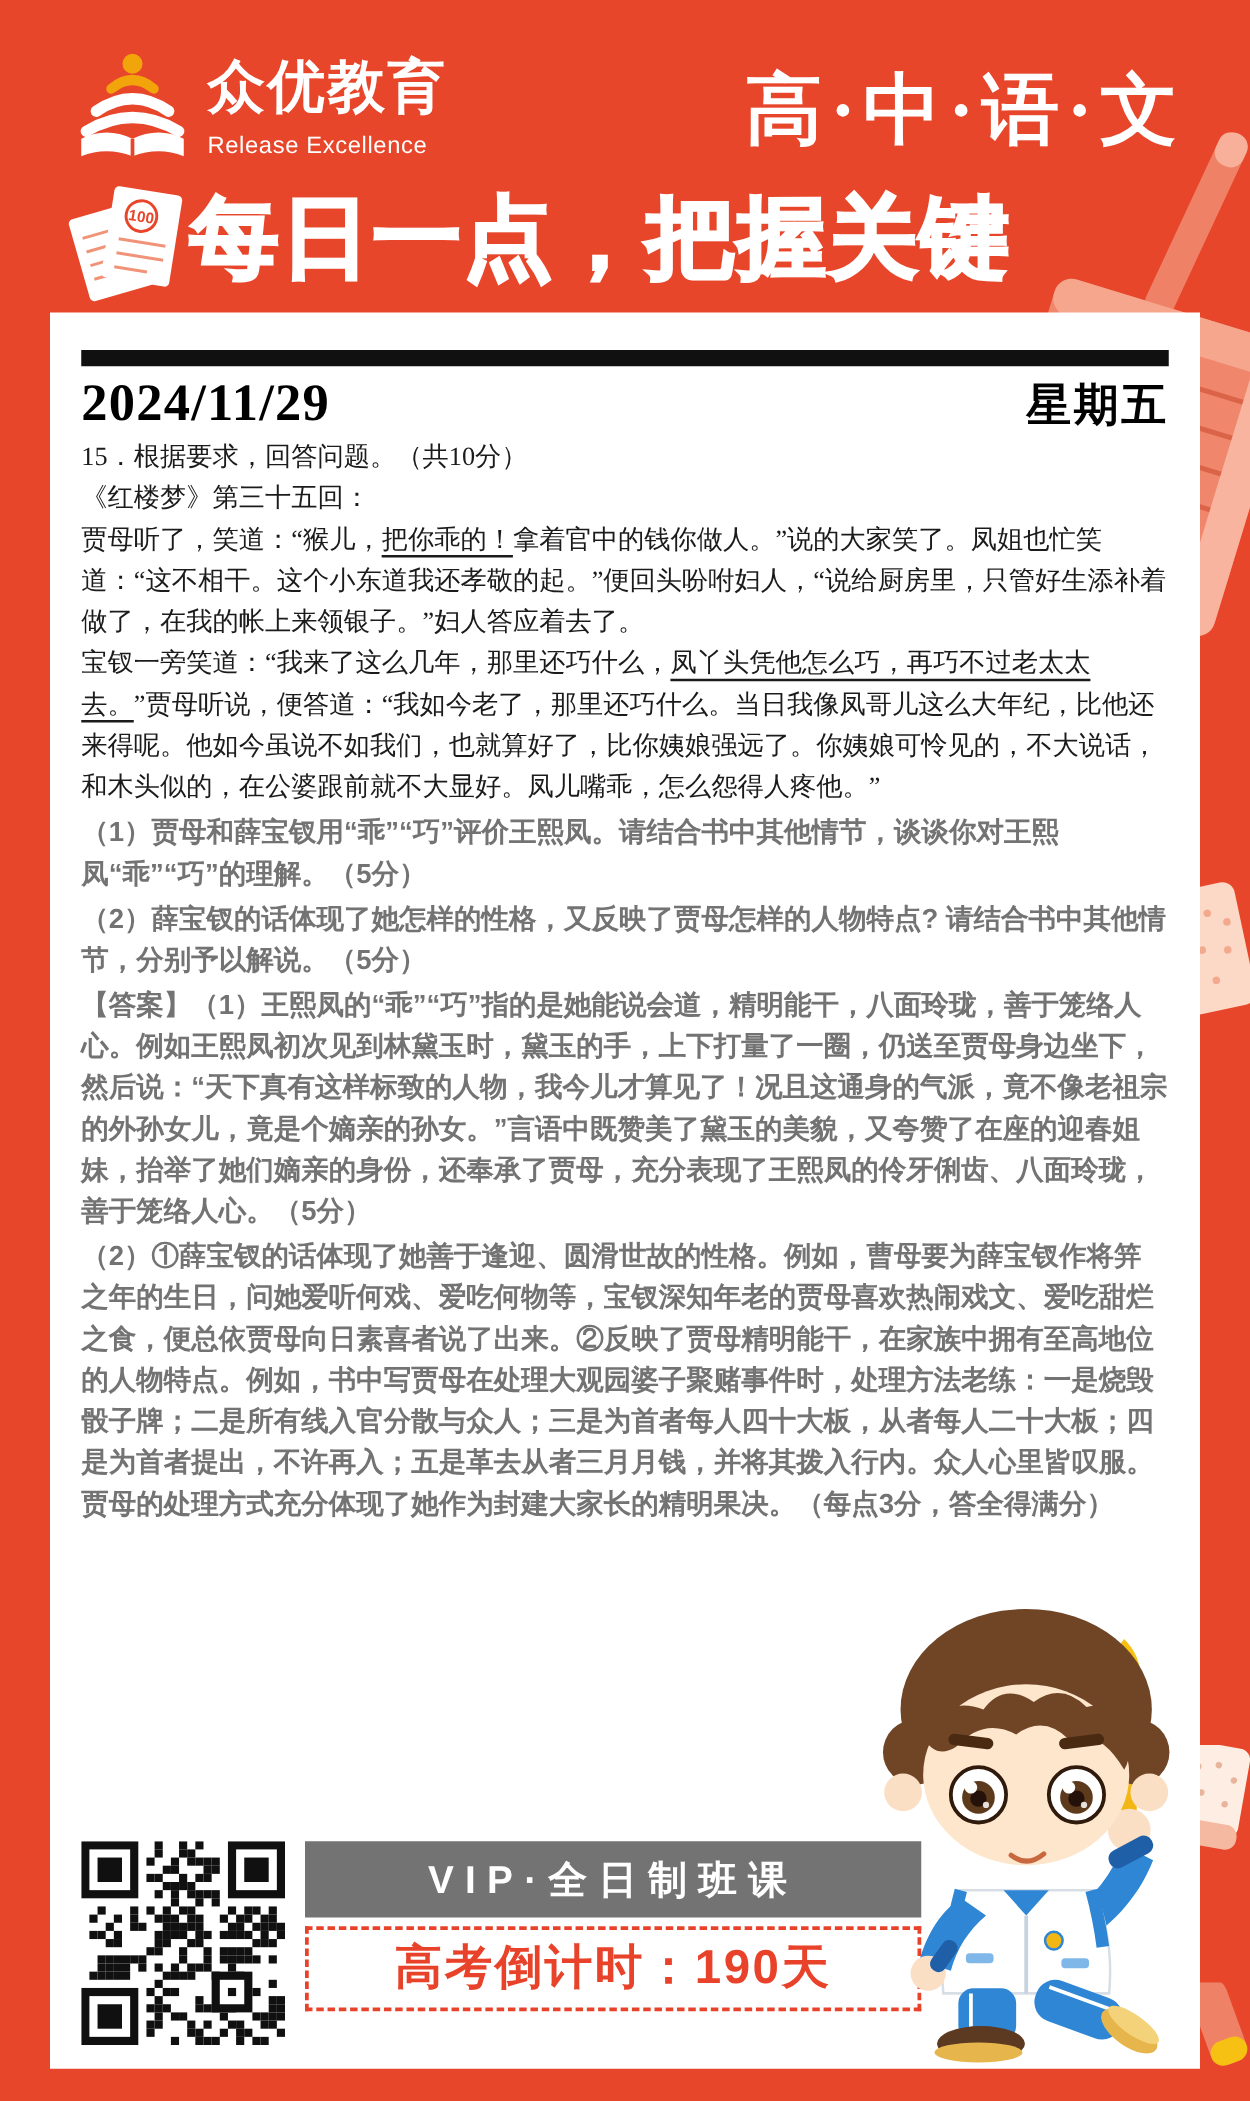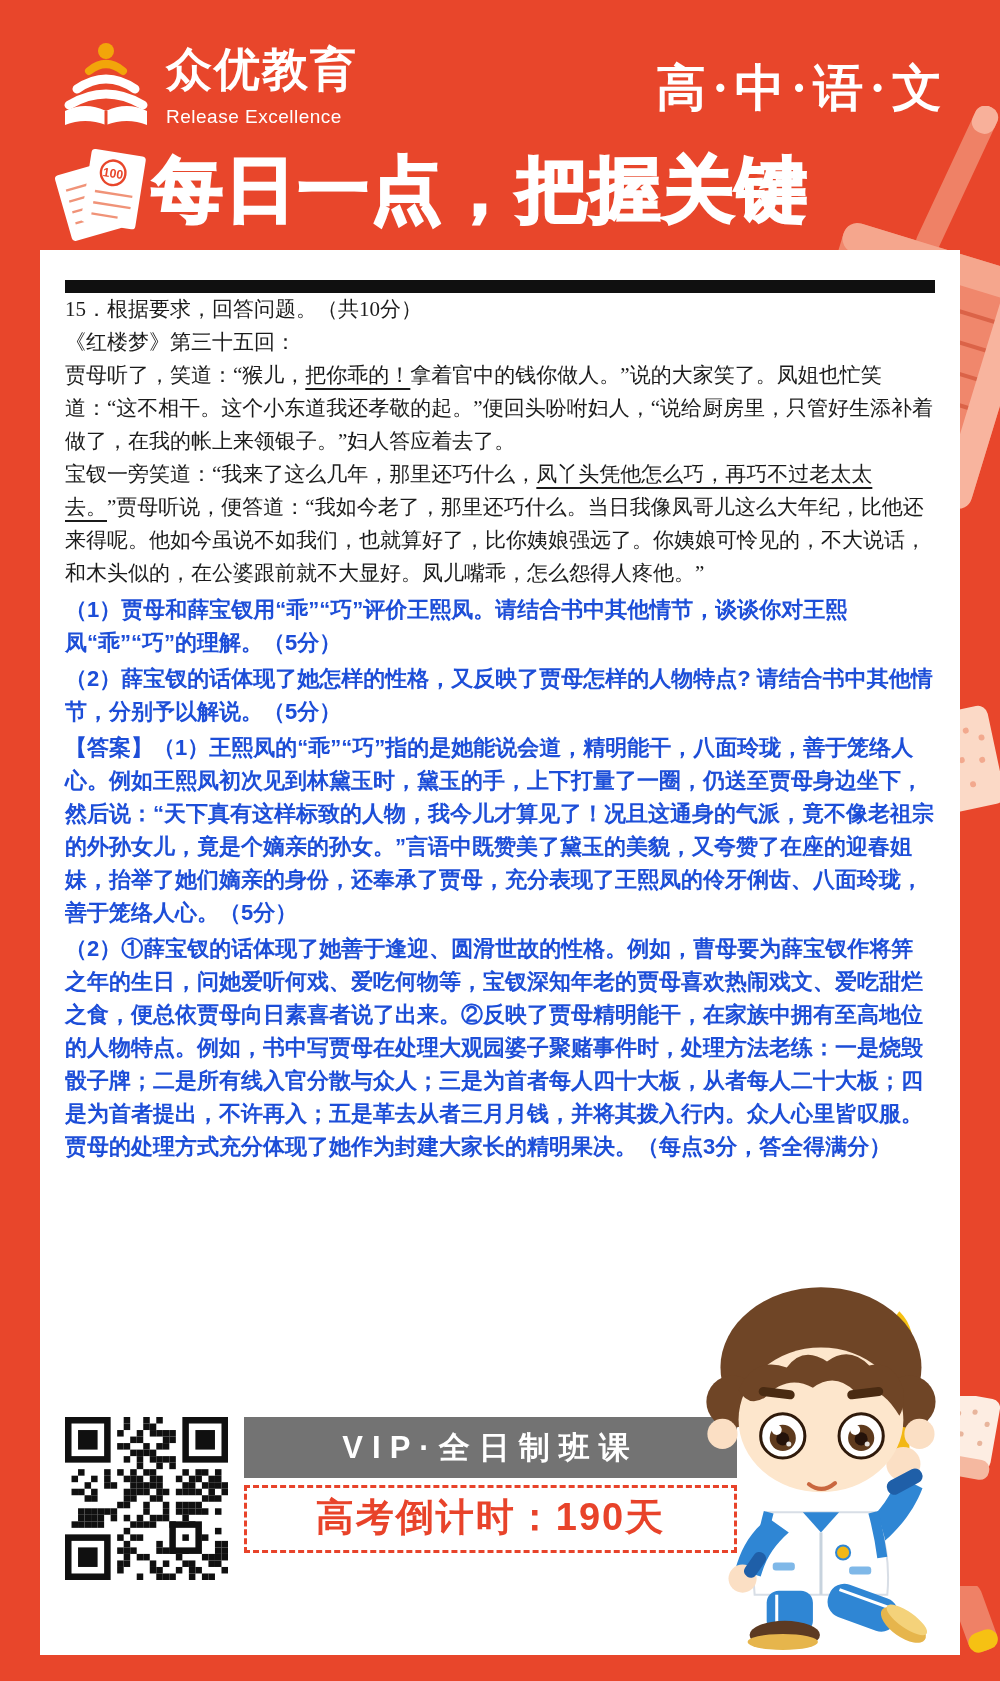--- a/index.html
+++ b/index.html
@@ -8,42 +8,42 @@
     background:#E8462B;
     font-family:"Liberation Sans",sans-serif;
   }
   
   .header-bar{position:absolute;top:36px;left:60px;right:52px;height:100px;
     display:flex;justify-content:space-between;align-items:center;z-index:2;}
   .logo{display:flex;align-items:center;gap:14px;}
   .logo-icon{width:92px;height:92px;}
   .brand-cn{font-size:46px;font-weight:bold;color:#fff;letter-spacing:2px;line-height:1.1;}
   .brand-en{font-size:19px;color:#fff;letter-spacing:.5px;margin-top:12px;}
-  .subject{font-family:"Liberation Serif",serif;font-weight:bold;font-size:50px;color:#fff;
+  .subject{font-family:"Liberation Serif",serif;font-weight:bold;font-size:62px;color:#fff;
     letter-spacing:6px;margin-top:4px;}
   .title-row{position:absolute;top:138px;left:48px;display:flex;align-items:center;z-index:2;}
   .papers-icon{width:104px;height:104px;flex:none;}
   .big-title{font-size:71px;font-weight:900;color:#fff;letter-spacing:2px;
     -webkit-text-stroke:2.5px #fff;white-space:nowrap;}
   
   .deco{position:absolute;z-index:1;}
   .deco-book{top:106px;right:0;width:175px;height:405px;}
   .deco-paper-mid{top:700px;right:0;width:58px;height:115px;}
   .deco-paper-low{top:1396px;right:0;width:58px;height:90px;}
   .deco-pencil-bot{top:1586px;right:0;width:46px;height:75px;}
   
   .card{position:absolute;left:40px;top:250px;width:920px;height:1405px;background:#fff;
     z-index:2;box-sizing:border-box;padding:0 25px;}
   .black-bar{margin-top:30px;height:13px;background:#101010;}
   .date-row{display:flex;justify-content:space-between;align-items:baseline;margin-top:6px;}
   .date{font-family:"Liberation Serif",serif;font-weight:bold;font-size:42px;color:#000;letter-spacing:1px;}
   .weekday{font-family:"Liberation Serif",serif;font-weight:bold;font-size:36px;color:#000;letter-spacing:2px;}
   .content p{margin:0;}
   .kai{font-family:"Liberation Serif",serif;font-size:21px;line-height:33px;color:#1b1b1b;}
-  .hei{font-size:22px;line-height:33px;color:#1d4ed8;font-weight:600;}
+  .hei{font-size:22px;line-height:33px;color:#737373;font-weight:600;}
   .q{margin-top:3px !important;}
   .ans{margin-top:3px !important;}
   .u{text-decoration:underline;text-underline-offset:6px;text-decoration-thickness:1.5px;}
   .mascot-space{float:right;width:238px;height:152px;margin-top:99px;}
   
   .footer-block{margin-top:16px;width:672px;display:flex;gap:16px;align-items:stretch;}
   .qr-box{width:163px;height:163px;flex:none;}
   .footer-right{flex:1;display:flex;flex-direction:column;}
   .vip-banner{background:#737373;color:#fff;font-weight:bold;font-size:31px;letter-spacing:9px;
     text-align:center;padding:10px 0 9px;}
@@ -146,20 +146,24 @@
           <line x1="50" y1="70" x2="90" y2="70"></line>
         <line x1="50" y1="82" x2="78" y2="82"></line>
       </g>
     </g>
   </svg>
   <div class="big-title">每日一点，把握关键</div>
 </div>
 
 <div class="card">
   <div class="black-bar"></div>
+  <div class="date-row">
+    <div class="date">2024/11/29</div>
+    <div class="weekday">星期五</div>
+  </div>
 
   <div class="content">
     <p class="kai">15．根据要求，回答问题。（共10分）</p>
     <p class="kai">《红楼梦》第三十五回：</p>
     <p class="kai"><span>贾母听了，笑道：“猴儿，</span><span class="u">把你乖的！</span><span>拿着官中的钱你做人。”说的大家笑了。凤姐也忙笑道：“这不相干。这个小东道我还孝敬的起。”便回头吩咐妇人，“说给厨房里，只管好生添补着做了，在我的帐上来领银子。”妇人答应着去了。</span></p>
     <p class="kai"><span>宝钗一旁笑道：“我来了这么几年，那里还巧什么，</span><span class="u">凤丫头凭他怎么巧，再巧不过老太太去。</span><span>”贾母听说，便答道：“我如今老了，那里还巧什么。当日我像凤哥儿这么大年纪，比他还来得呢。他如今虽说不如我们，也就算好了，比你姨娘强远了。你姨娘可怜见的，不大说话，和木头似的，在公婆跟前就不大显好。凤儿嘴乖，怎么怨得人疼他。”</span></p>
     <p class="hei q">（1）贾母和薛宝钗用“乖”“巧”评价王熙凤。请结合书中其他情节，谈谈你对王熙凤“乖”“巧”的理解。（5分）</p>
     <p class="hei q">（2）薛宝钗的话体现了她怎样的性格，又反映了贾母怎样的人物特点? 请结合书中其他情节，分别予以解说。（5分）</p>
     <p class="hei ans">【答案】（1）王熙凤的“乖”“巧”指的是她能说会道，精明能干，八面玲珑，善于笼络人心。例如王熙凤初次见到林黛玉时，黛玉的手，上下打量了一圈，仍送至贾母身边坐下，然后说：“天下真有这样标致的人物，我今儿才算见了！况且这通身的气派，竟不像老祖宗的外孙女儿，竟是个嫡亲的孙女。”言语中既赞美了黛玉的美貌，又夸赞了在座的迎春姐妹，抬举了她们嫡亲的身份，还奉承了贾母，充分表现了王熙凤的伶牙俐齿、八面玲珑，善于笼络人心。（5分）</p>
     <p class="hei ans">（2）①薛宝钗的话体现了她善于逢迎、圆滑世故的性格。例如，曹母要为薛宝钗作将笄之年的生日，问她爱听何戏、爱吃何物等，宝钗深知年老的贾母喜欢热闹戏文、爱吃甜烂之食，便总依贾母向日素喜者说了出来。②反映了贾母精明能干，在家族中拥有至高地位的人物特点。例如，书中写贾母在处理大观园婆子聚赌事件时，处理方法老练：一是烧毁骰子牌；二是所有线入官分散与众人；三是为首者每人四十大板，从者每人二十大板；四是为首者提出，不许再入；五是革去从者三月月钱，并将其拨入行内。众人心里皆叹服。贾母的处理方式充分体现了她作为封建大家长的精明果决。（每点3分，答全得满分）</p>

